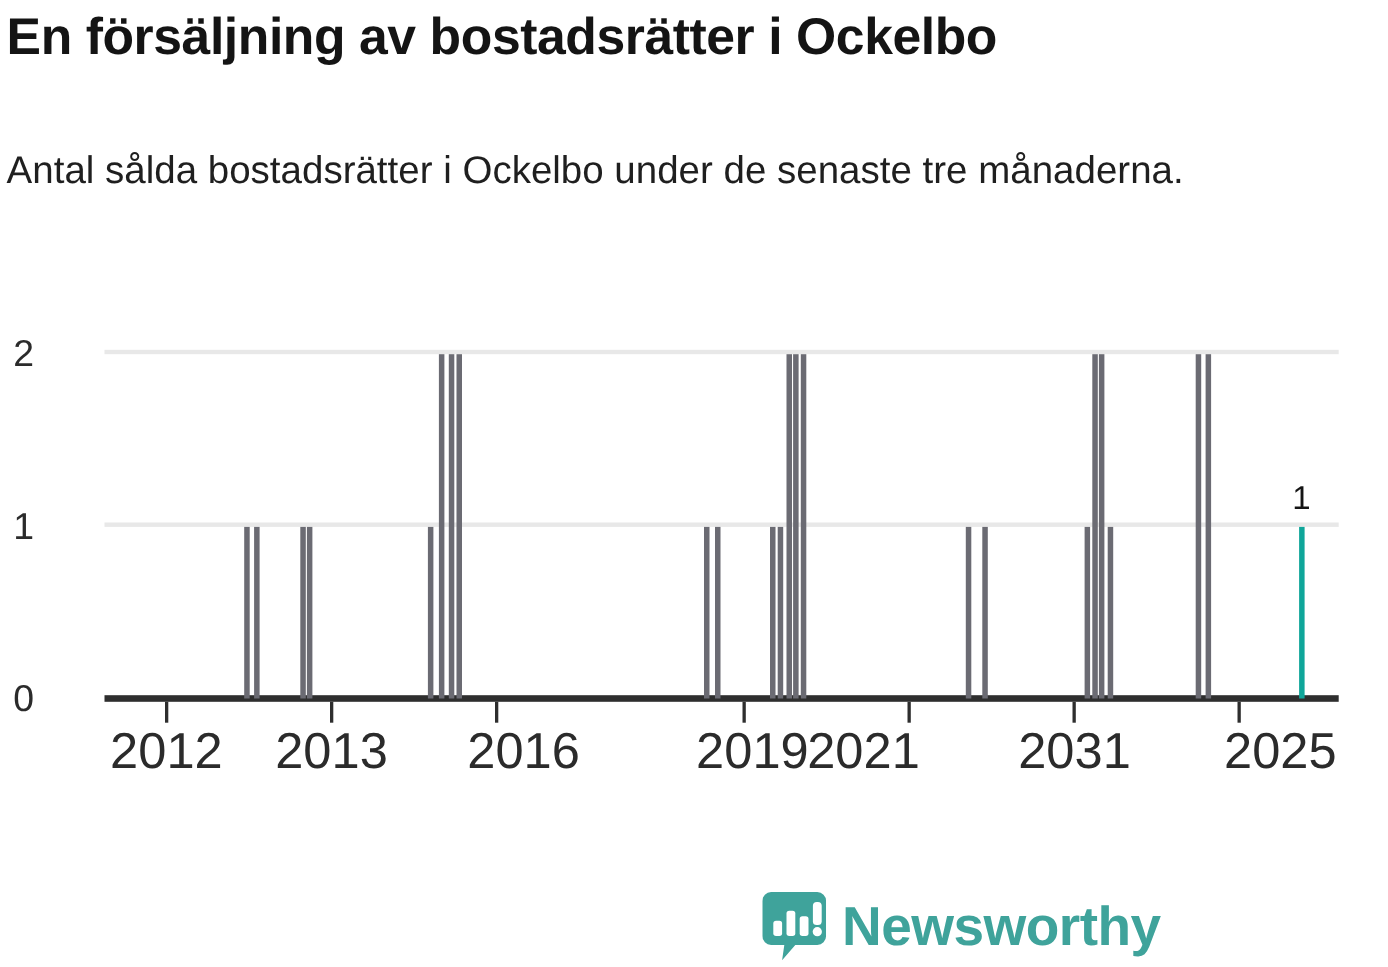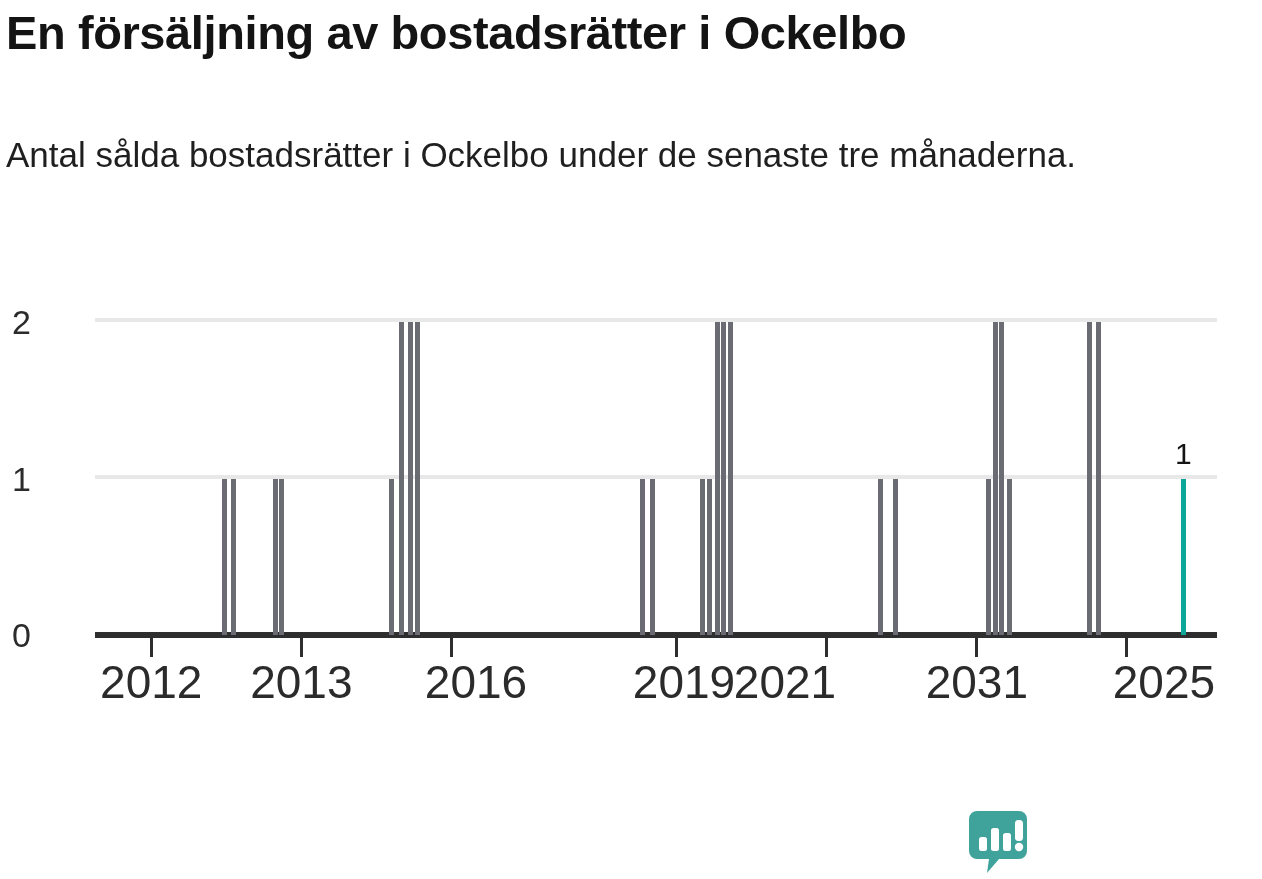--- a/index.html
+++ b/index.html
@@ -13,20 +13,21 @@
     font-family: "Liberation Sans", sans-serif;
     color: #1a1a1a;
     position: relative;
     overflow: hidden;
   }
 
   #page {
     position: relative;
     width: 1035px;
     height: 879px;
+    padding-left: 28px;
   }
 
   
   .title {
     position: absolute;
     left: 6px;
     top: 4px;
     width: 1240px;
     font-size: 47px;
     font-weight: bold;
@@ -212,15 +213,16 @@
     <span class="logo-mark">
       <svg viewBox="0 0 58 62" width="58" height="62" aria-hidden="true">
         <path d="M8 0 H50 A8 8 0 0 1 58 8 V40 A8 8 0 0 1 50 48 H30 L18 62 L20 48 H8 A8 8 0 0 1 0 40 V8 A8 8 0 0 1 8 0 Z" fill="#3fa39b"></path>
         <rect x="10" y="26" width="8" height="14" rx="2.5" fill="#ffffff"></rect>
         <rect x="22" y="17" width="8" height="23" rx="2.5" fill="#ffffff"></rect>
         <rect x="34" y="22" width="8" height="18" rx="2.5" fill="#ffffff"></rect>
         <rect x="46" y="9" width="8" height="21" rx="3.5" fill="#ffffff"></rect>
         <circle cx="50" cy="36" r="4.2" fill="#ffffff"></circle>
       </svg>
     </span>
+    <span class="logo-text">Newsworthy</span>
   </div>
 
 </div>
 
 </body></html>

